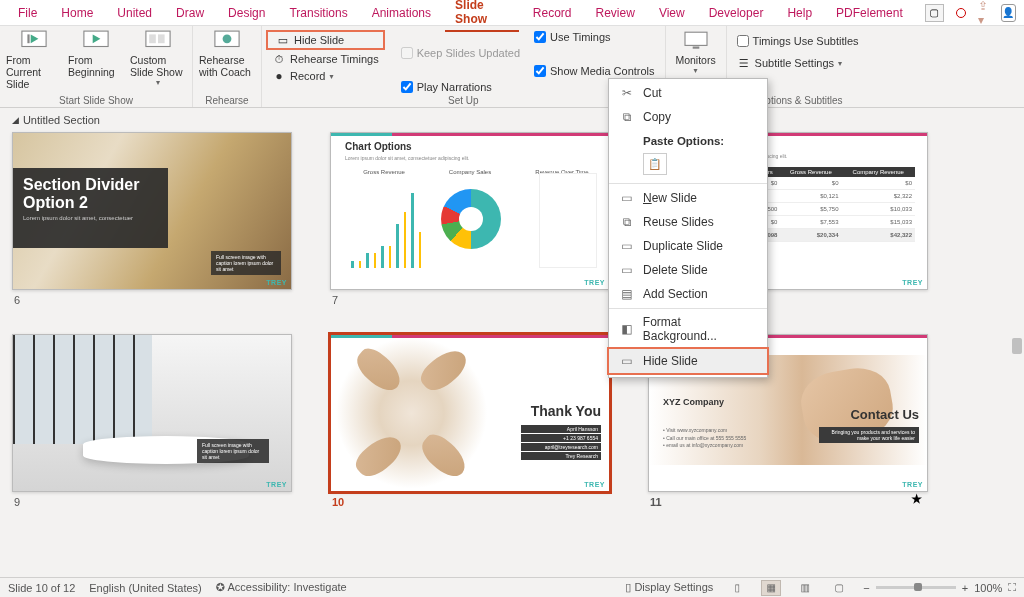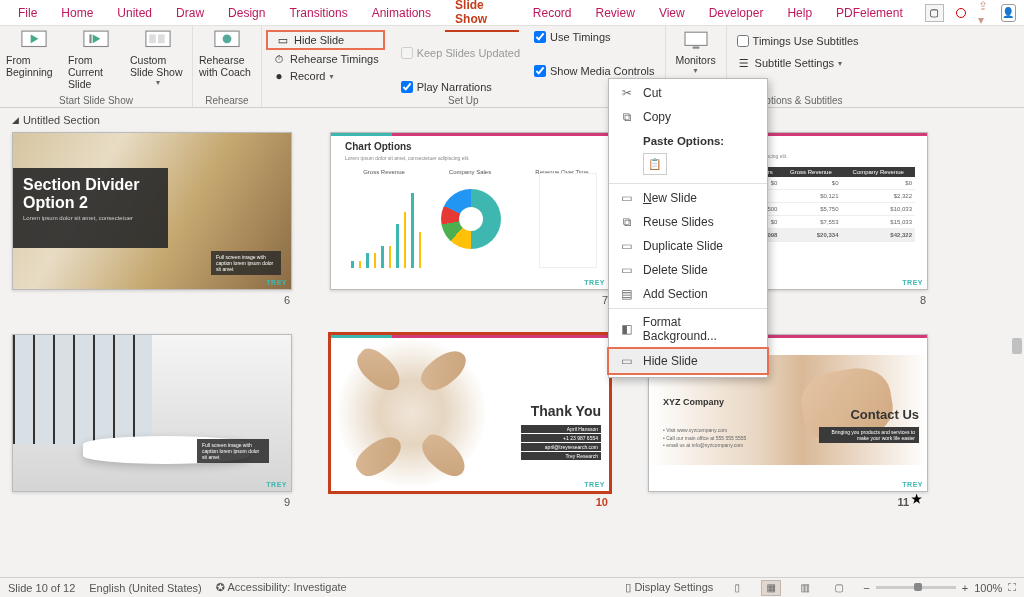--- a/index.html
+++ b/index.html
@@ -33,21 +33,21 @@
 .highlight-box { border: 2px solid #e87050; padding: 0 2px; }
 
 
 .svg-ic { width: 100%; height: 100%; }
 
 
 .workspace { position: absolute; top: 108px; left: 0; right: 0; bottom: 20px; background: #f3f2f1; overflow: hidden; }
 .section-head { padding: 6px 12px; font-size: 11px; color: #444; display: flex; align-items: center; gap: 4px; }
 .section-head .arrow { font-size: 9px; }
 .slides { display: flex; flex-wrap: wrap; gap: 24px 38px; padding: 0 12px; }
-.slot { display: flex; flex-direction: column; align-items: flex-end; }
+.slot { display: flex; flex-direction: column; }
 .thumb { width: 280px; height: 158px; background: #fff; border: 1px solid #bbb; position: relative; overflow: hidden; box-shadow: 0 1px 3px rgba(0,0,0,0.15); }
 .thumb.selected { outline: 3px solid #C43E1C; outline-offset: -1px; }
 .num { font-size: 11px; color: #555; padding: 4px 2px; }
 .num.sel { color: #C43E1C; font-weight: 600; }
 .star { text-align: right; font-size: 12px; padding-right: 6px; }
 .accent-bar { position: absolute; left: 0; top: 0; height: 3px; width: 100%; display: flex; }
 .accent-bar .teal { background: #3DB7B0; width: 22%; }
 .accent-bar .pink { background: #D13A76; flex: 1; }
 .trey-tag { position: absolute; right: 4px; bottom: 3px; font-size: 7px; color: #3DB7B0; font-weight: 700; letter-spacing: 0.5px; }
 
@@ -156,33 +156,33 @@
 
 <div class="ribbon">
 
   <div class="group">
     <div class="body">
       <div class="bigbtn">
         <div class="ic">
             <svg class="svg-ic" viewBox="0 0 24 20">
               <rect x="1" y="1" width="22" height="14" fill="#fff" stroke="#888"></rect>
               <polygon points="9,4 9,12 16,8" fill="#4a8"></polygon>
+              <rect x="6" y="4" width="2" height="8" fill="#888"></rect>
             </svg>
           </div>
-        <span>From Beginning</span>
+        <span>From Current Slide</span>
       </div>
       <div class="bigbtn">
         <div class="ic">
             <svg class="svg-ic" viewBox="0 0 24 20">
               <rect x="1" y="1" width="22" height="14" fill="#fff" stroke="#888"></rect>
               <polygon points="9,4 9,12 16,8" fill="#4a8"></polygon>
-              <rect x="6" y="4" width="2" height="8" fill="#888"></rect>
             </svg>
           </div>
-        <span>From Current Slide</span>
+        <span>From Beginning</span>
       </div>
       <div class="bigbtn">
         <div class="ic">
             <svg class="svg-ic" viewBox="0 0 24 20">
               <rect x="1" y="1" width="22" height="14" fill="#fff" stroke="#888"></rect>
               <rect x="4" y="4" width="6" height="8" fill="#ddd"></rect>
               <rect x="12" y="4" width="6" height="8" fill="#ddd"></rect>
             </svg>
           </div>
         <span>Custom Slide Show</span>

